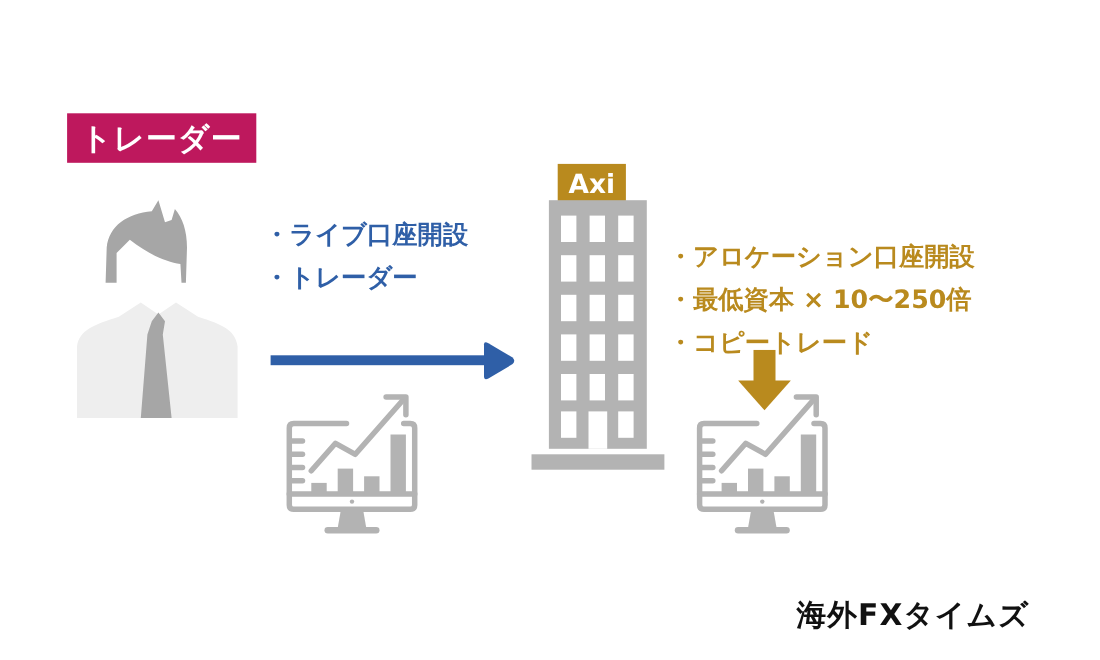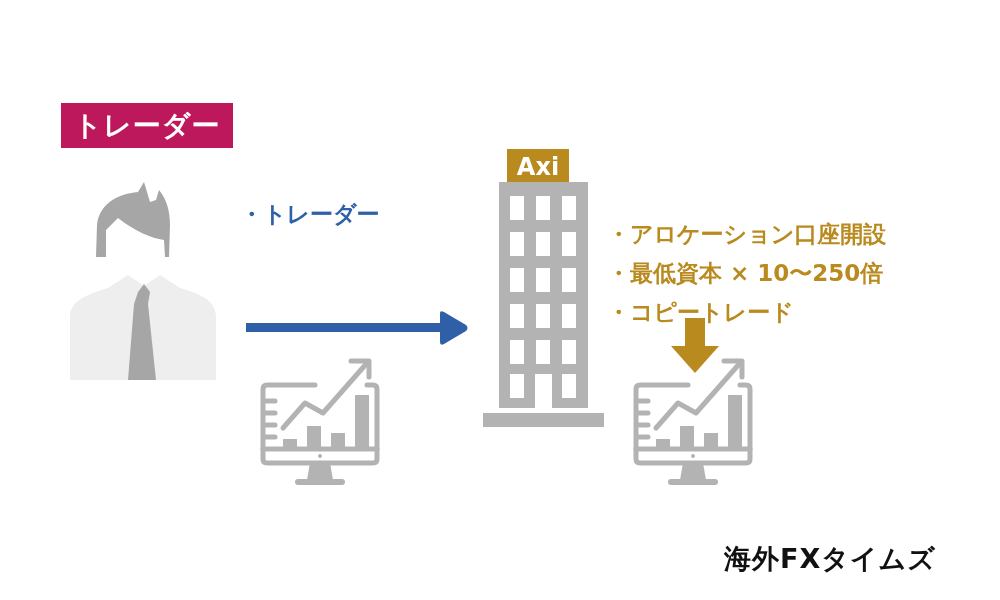--- a/index.html
+++ b/index.html
@@ -23,20 +23,21 @@
 <svg class="abs" style="left:66px;top:180px" width="152" height="202" viewBox="0 0 152 202">
 
   <path d="M30,77 L31,45 C33,25 50,14 72,12 L78,2 L84,22 L90,20 L93,10 C100,18 104,30 104,45 L103,77 L99,77 L98,60 C85,58 70,52 52,38 L40,50 L40,77 Z" fill="#a6a6a6"></path>
 
   <path d="M4,200 L4,135 C6,120 20,115 42,108 L62,95 L78,106 L94,95 L114,108 C136,115 148,120 150,135 L150,200 Z" fill="#eeeeee"></path>
 
   <path d="M76,112 L82,104 L88,112 L86,124 L94,200 L66,200 L72,124 Z" fill="#a6a6a6" transform="translate(-4,0)"></path>
 </svg>
 
 <div class="abs list list-blue">
+  <div>・ライブ口座開設</div>
   <div>・トレーダー</div>
 </div>
 
 <svg class="abs" style="left:244px;top:310px" width="226" height="36" viewBox="0 0 226 36">
   <rect x="2" y="13" width="200" height="9" fill="#2f5fa7"></rect>
   <path d="M196,3 Q196,0 200,2 L222,15 Q225,18 222,21 L200,34 Q196,36 196,32 Z" fill="#2f5fa7"></path>
 </svg>
 
 <svg class="abs" style="left:255px;top:353px" width="130" height="140" viewBox="0 0 130 140">
   <g fill="none" stroke="#b3b3b3" stroke-width="5" stroke-linecap="round" stroke-linejoin="round">

